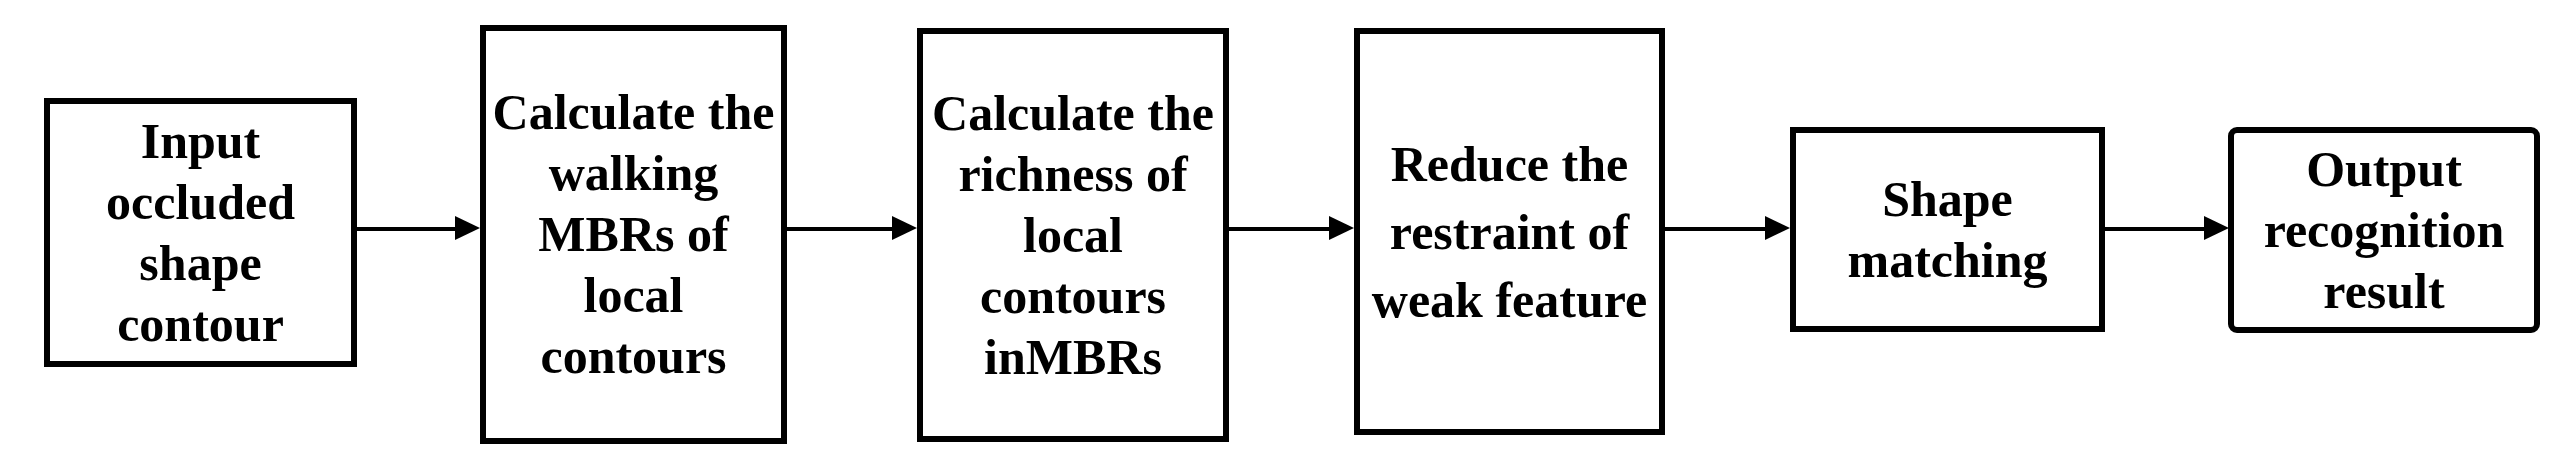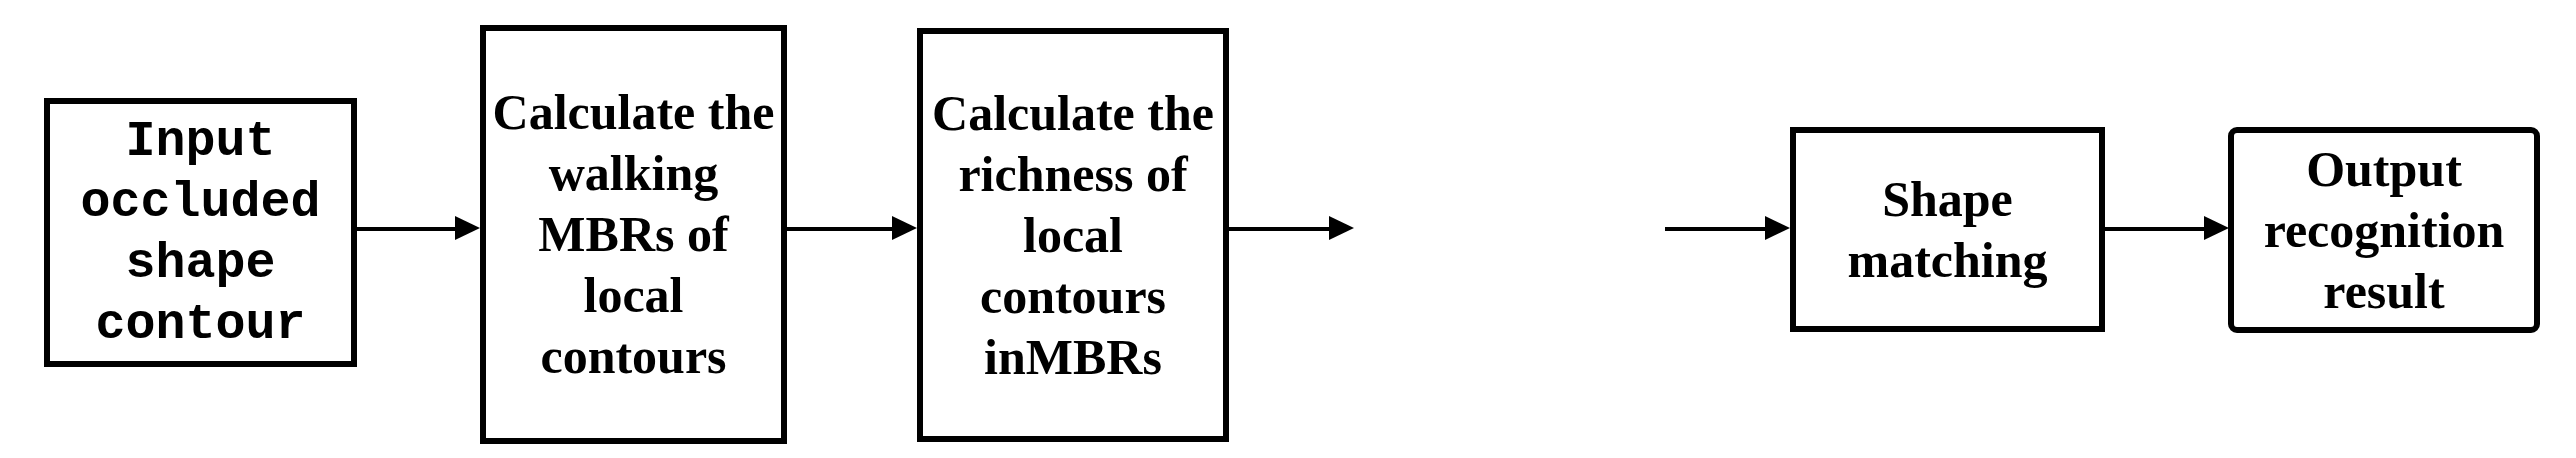--- a/index.html
+++ b/index.html
@@ -55,21 +55,21 @@
     border-top: 12.6px solid transparent;
     border-bottom: 12.6px solid transparent;
     border-left: 25px solid #000000;
   }
 </style>
 </head>
 <body>
 
 <div class="canvas">
 
-  <div class="node" style="left:44px; top:98px; width:313px; height:269px;font-family:Liberation Mono, monospace;">
+  <div class="node" style="left:44px; top:98px; width:313px; height:269px;">
     <div class="node-label">Input
 occluded
 shape
 contour</div>
   </div>
 
   <div class="arrow" style="left:357px; top:216px; width:123px;">
     <div class="arrow-shaft" style="width:101px;"></div>
     <div class="arrow-head"></div>
   </div>
@@ -93,20 +93,25 @@
 local
 contours
 inMBRs</div>
   </div>
 
   <div class="arrow" style="left:1229px; top:216px; width:125px;">
     <div class="arrow-shaft" style="width:103px;"></div>
     <div class="arrow-head"></div>
   </div>
 
+  <div class="node" style="left:1354px; top:28px; width:311px; height:407px;">
+    <div class="node-label node-label--loose">Reduce the
+restraint of
+weak feature</div>
+  </div>
 
   <div class="arrow" style="left:1665px; top:216px; width:125px;">
     <div class="arrow-shaft" style="width:103px;"></div>
     <div class="arrow-head"></div>
   </div>
 
   <div class="node" style="left:1790px; top:127px; width:315px; height:205px;">
     <div class="node-label">Shape
 matching</div>
   </div>

